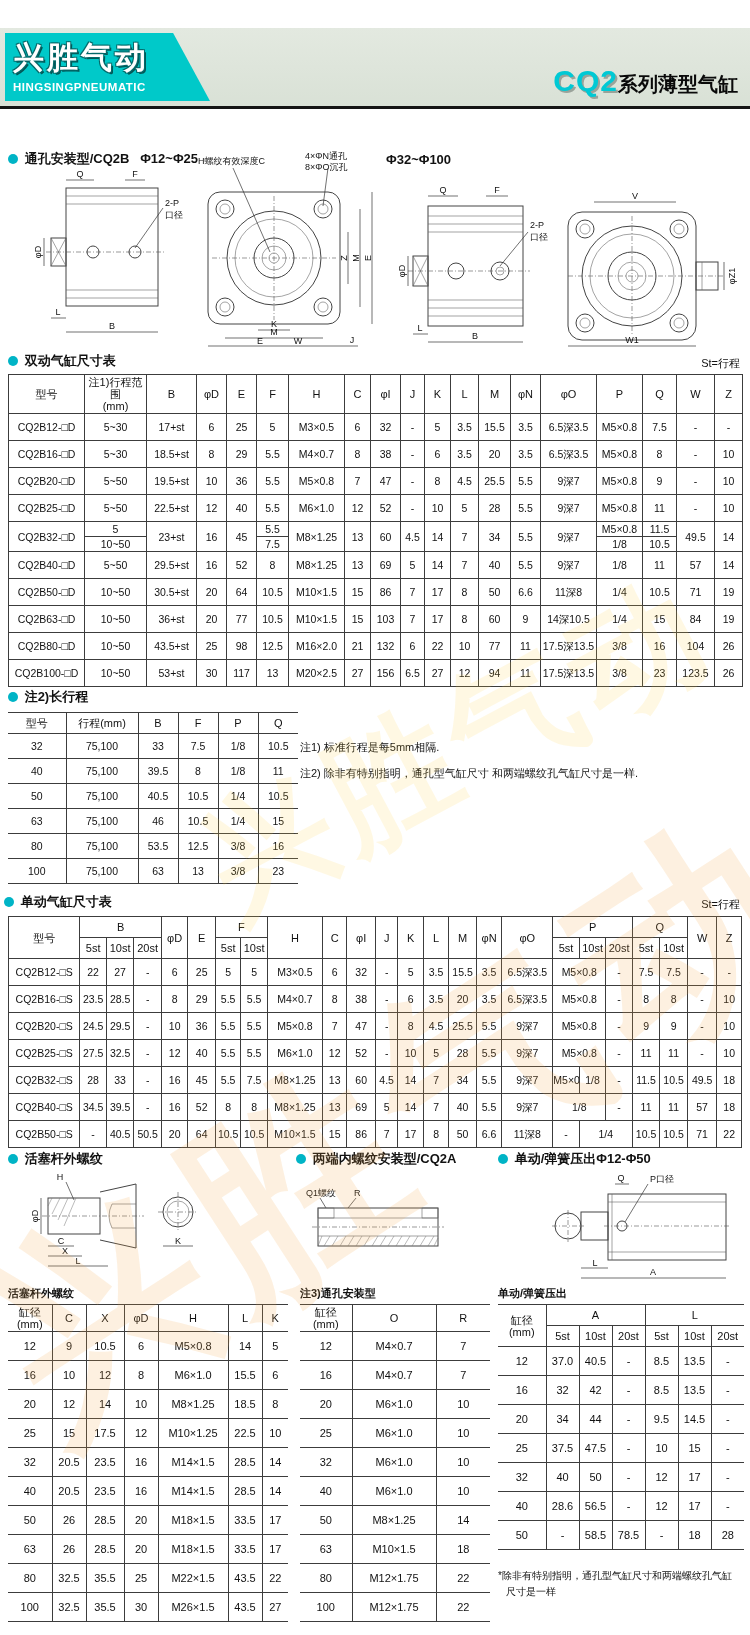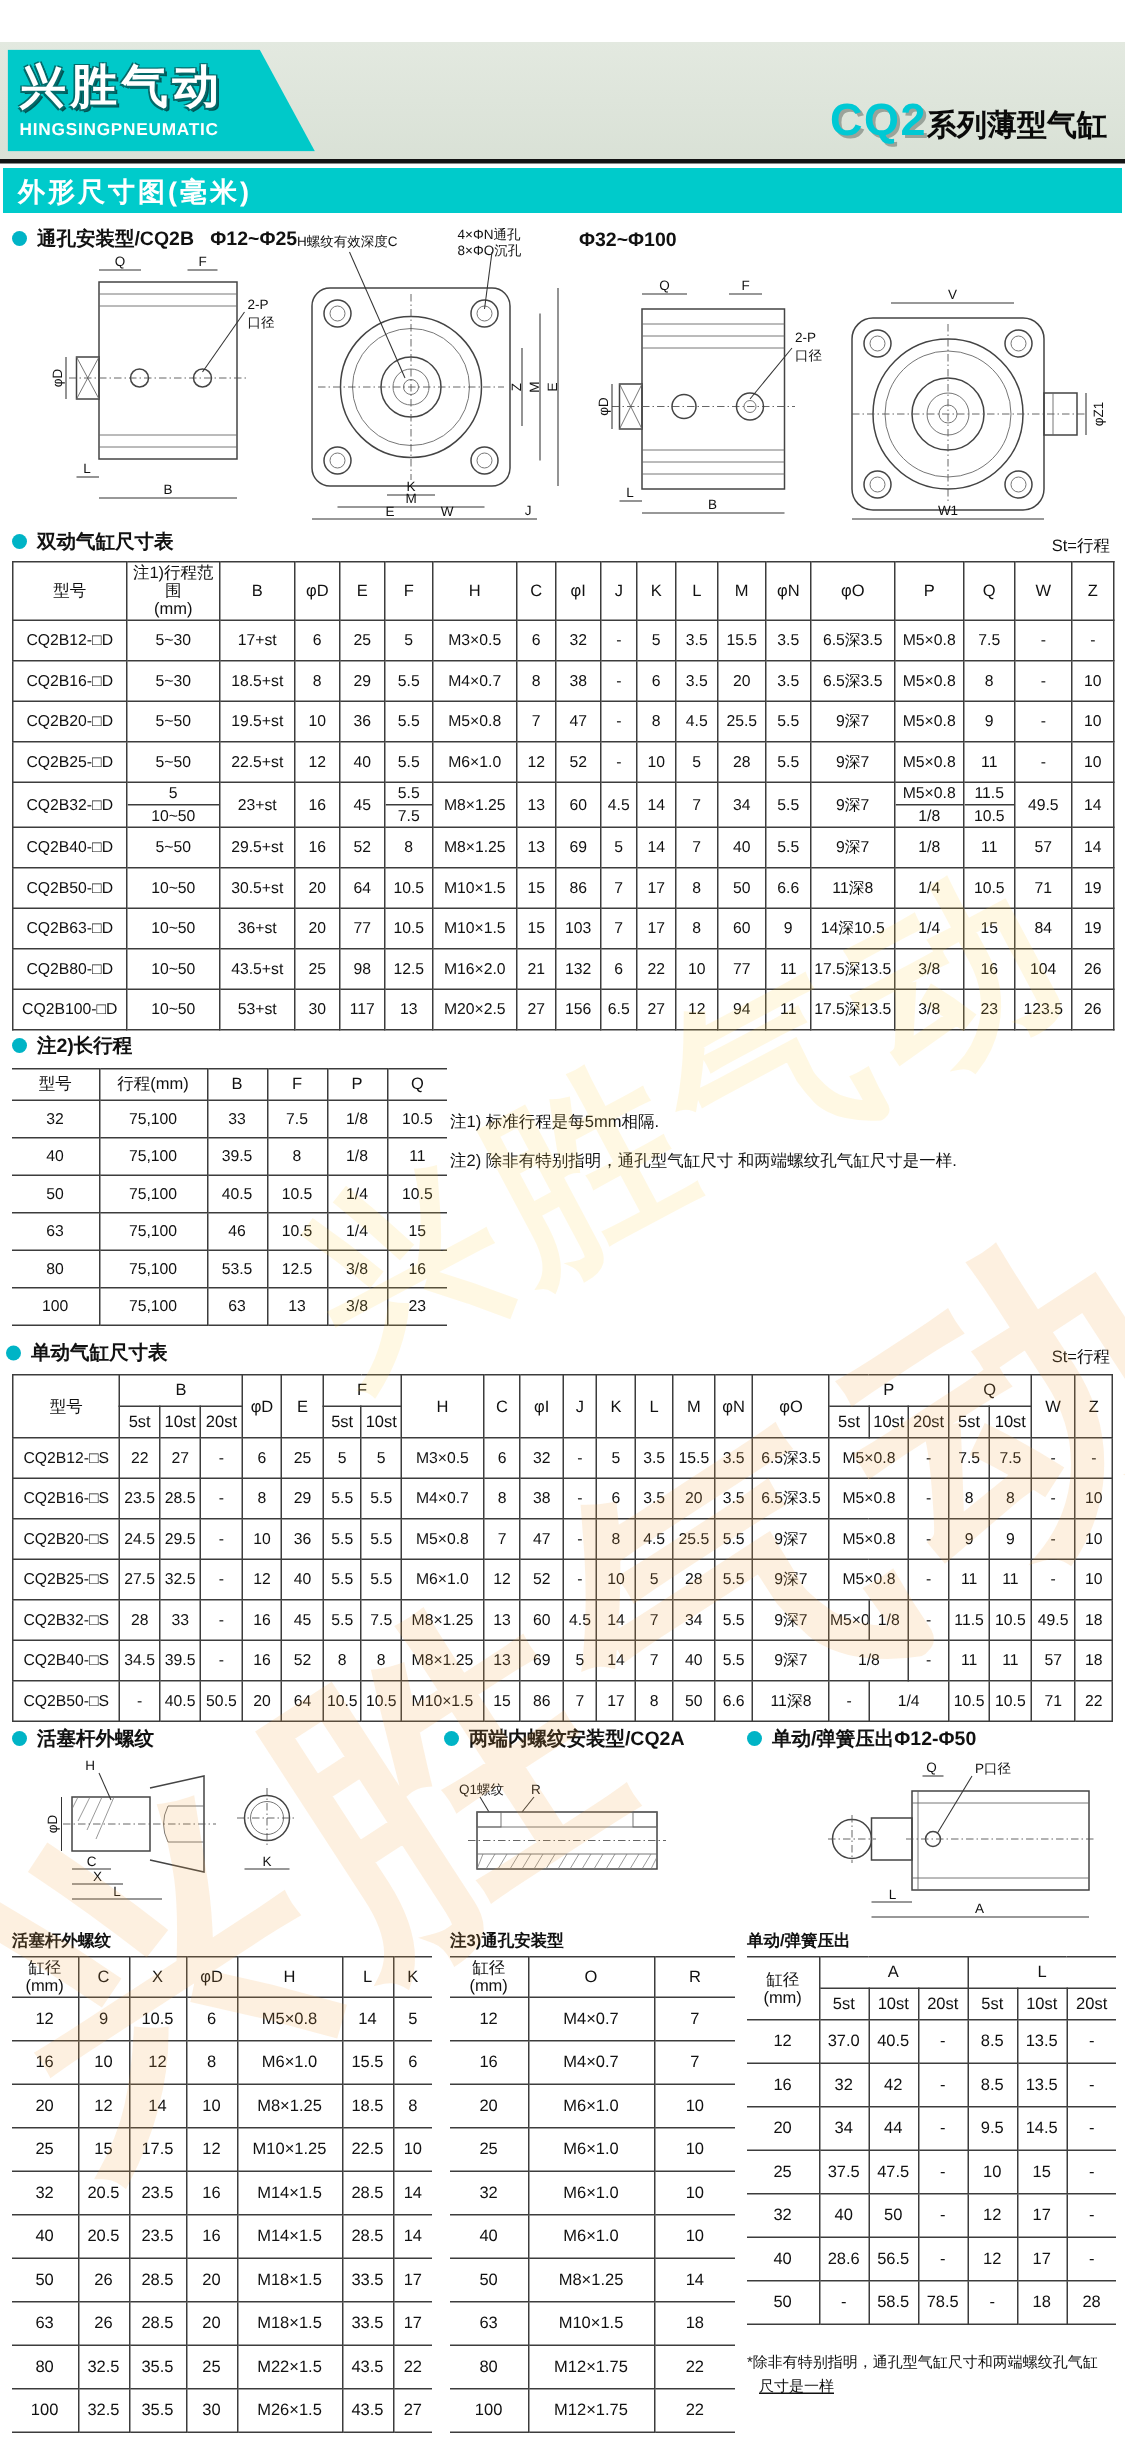--- a/index.html
+++ b/index.html
@@ -65,23 +65,20 @@
   <div class="top-header">
     <div class="logo">
       <div class="cn">兴胜气动</div>
       <div class="en">HINGSINGPNEUMATIC</div>
     </div>
     <div class="series">
       <span class="code">CQ2</span><span class="name">系列薄型气缸</span>
     </div>
   </div>
 
-  <div class="banner">
-    <span>外形尺寸图(毫米)</span>
-  </div>
 
   <div class="sec-title" style="top:150px;left:8px;">
     <span class="dot"></span>
     <span>通孔安装型/CQ2B</span>&nbsp;&nbsp;
     <span>Φ12~Φ25</span>
   </div>
   <div class="draw-label" style="top:155px;left:198px;">H螺纹有效深度C</div>
   <div class="draw-label" style="top:150px;left:305px;">4×ΦN通孔</div>
   <div class="draw-label" style="top:161px;left:305px;">8×ΦO沉孔</div>
   <div class="sec-title" style="top:152px;left:386px;">Φ32~Φ100</div>
@@ -1163,18 +1160,18 @@
             <td>78.5</td>
             <td>-</td>
             <td>18</td>
             <td>28</td>
           </tr>
         </tbody>
       </table>
     </div>
 
   <div class="note-text small-note" style="top:1568px;left:498px;">*除非有特别指明，通孔型气缸尺寸和两端螺纹孔气缸</div>
-  <div class="note-text small-note" style="top:1584px;left:506px;text-decoration:underline;">尺寸是一样</div>
+  <div class="note-text small-note" style="top:1584px;left:506px;">尺寸是一样</div>
 
   <div class="wm wm1">兴胜气动</div>
   <div class="wm wm2">兴胜气动</div>
 
 </div>
 
 </body></html>

